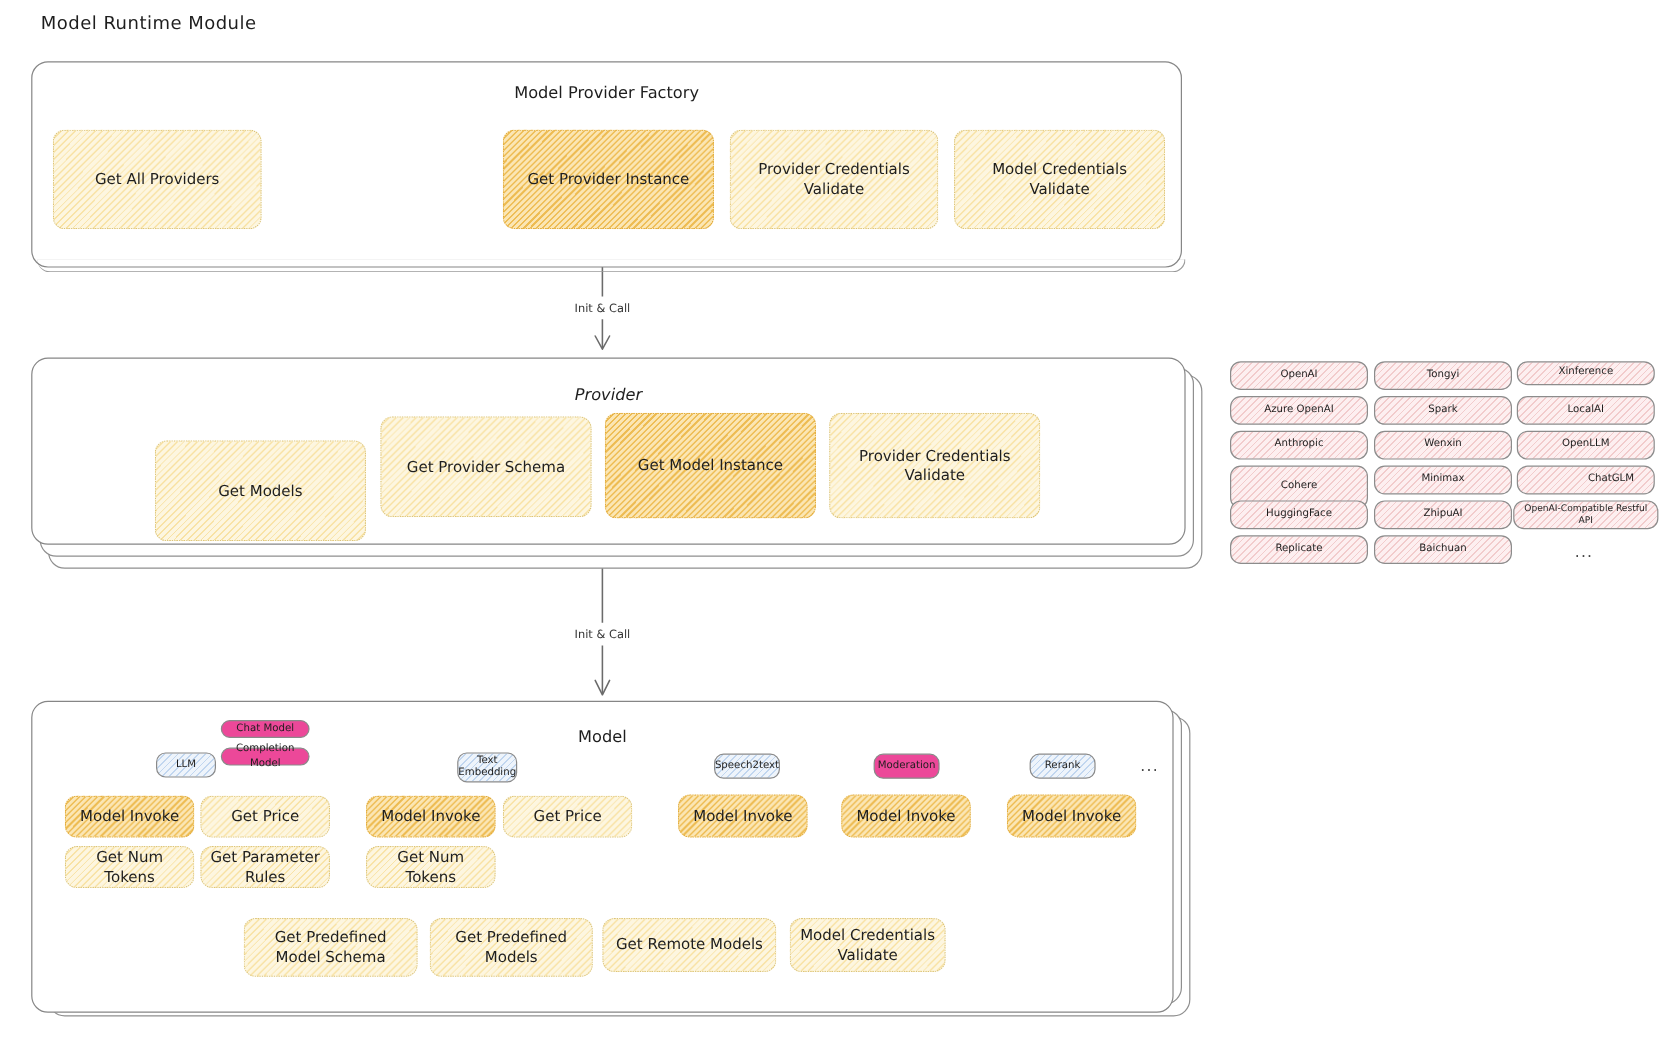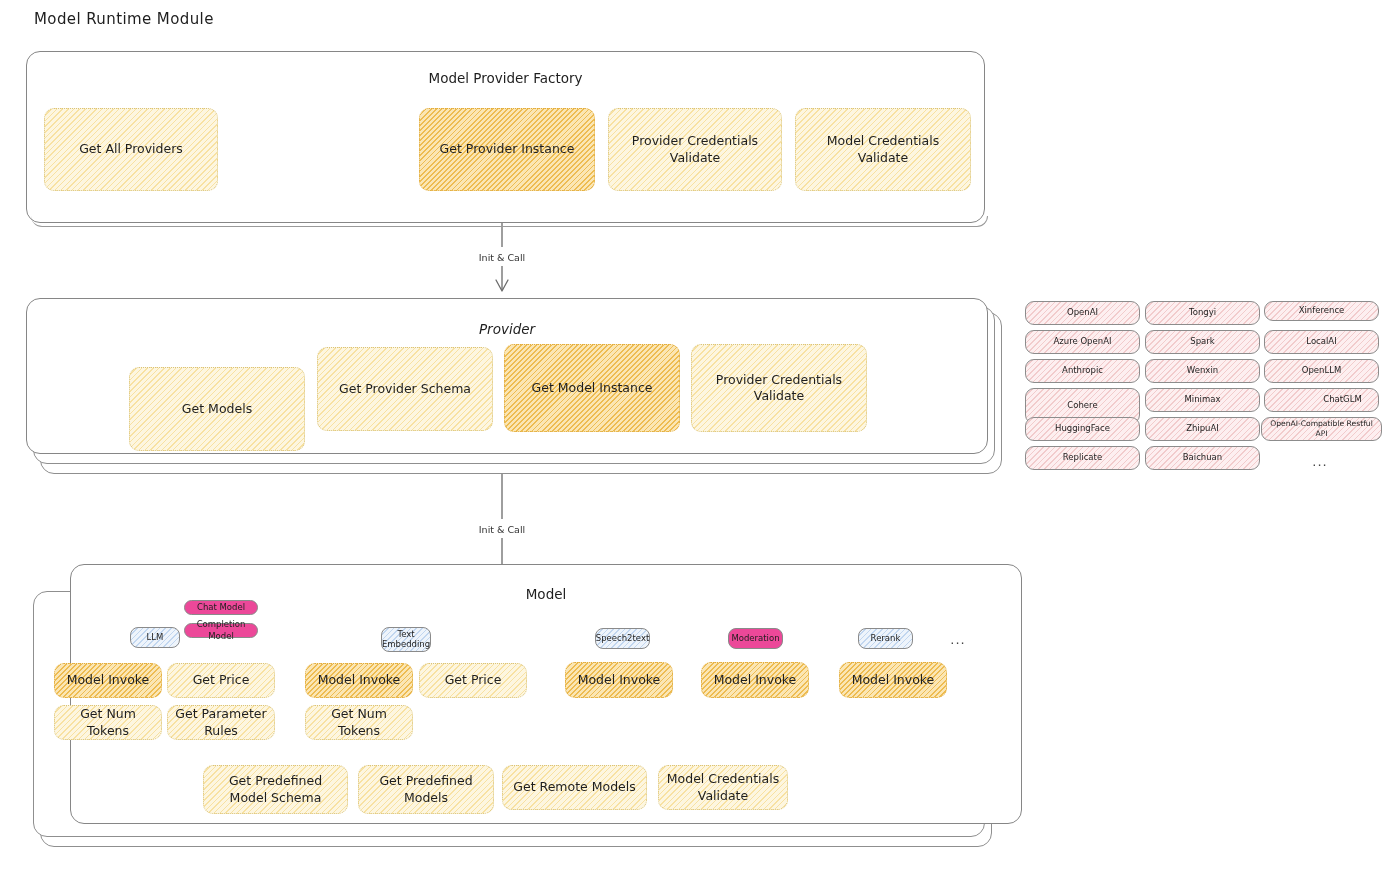--- a/index.html
+++ b/index.html
@@ -225,21 +225,21 @@
     <span>ChatGLM</span>
   </div>
   <div class="node n-rose" style="left:1261px;top:417px;width:121px;height:24px;font-size:7.6px;">
     <span>OpenAI-Compatible Restful API</span>
   </div>
   <div class="ellipsis" style="left:1320px;top:461px;">...</div>
 
   <div class="stack-layer" style="left:40px;top:597px;width:952px;height:250px;"></div>
   <div class="stack-layer" style="left:33px;top:591px;width:952px;height:246px;"></div>
 
-  <div class="container" style="left:26px;top:564px;width:952px;height:260px;margin-left:44px;">
+  <div class="container" style="left:26px;top:584px;width:952px;height:260px;">
     <div class="container-title" style="top:21px;">Model</div>
   </div>
 
   <div class="node n-blue" style="left:130px;top:627px;width:50px;height:21px;">
     <span>LLM</span>
   </div>
   <div class="node n-white" style="left:184px;top:623px;width:74px;height:15px;">
     <span>Completion Model</span>
   </div>
   <div class="node n-white" style="left:184px;top:600px;width:74px;height:15px;align-items:center;">

